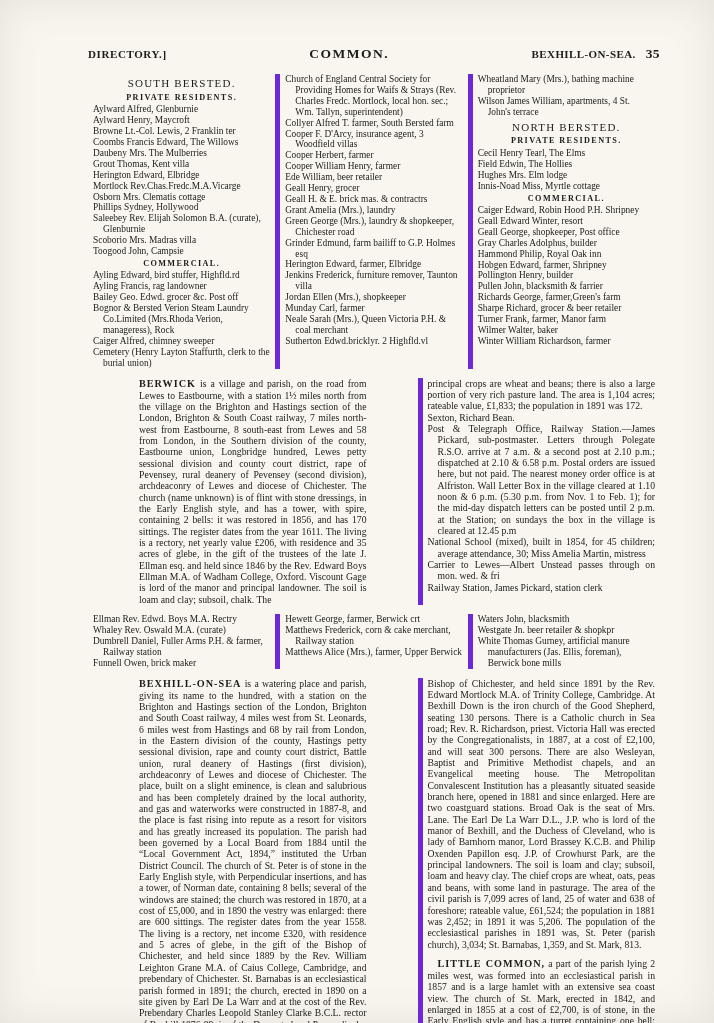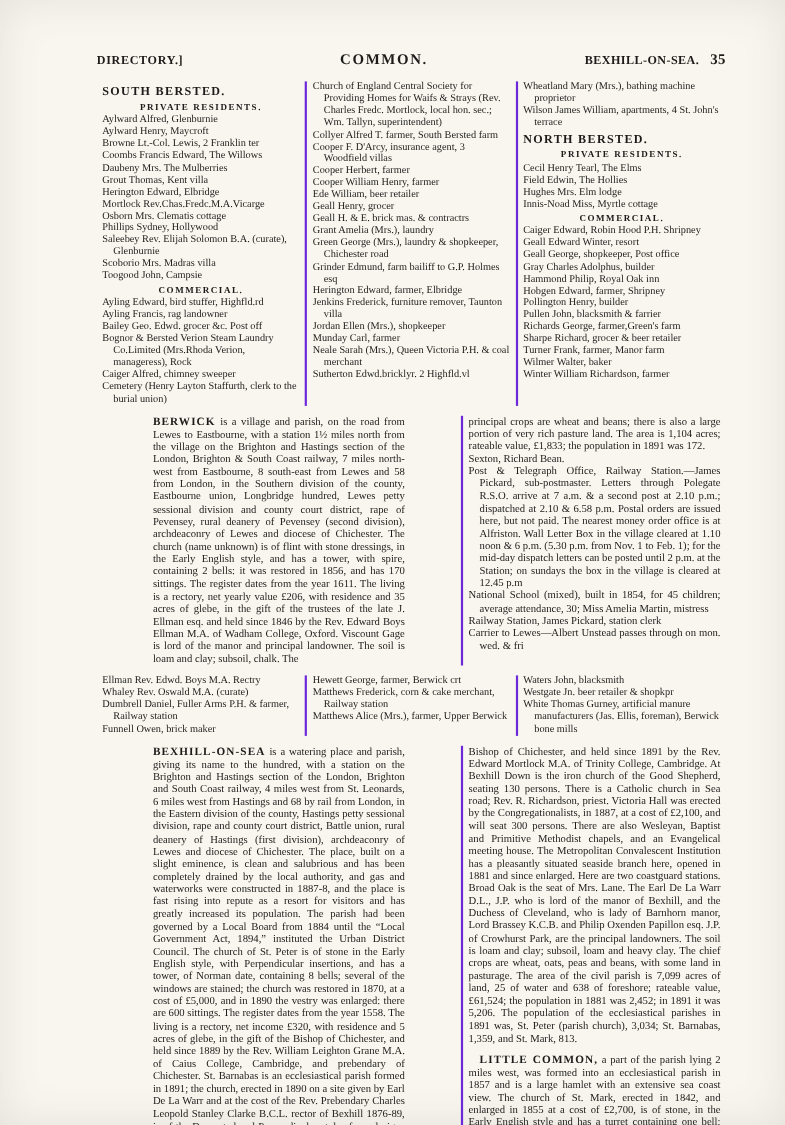--- a/index.html
+++ b/index.html
@@ -15,27 +15,27 @@
   .header { display:flex; justify-content:space-between; align-items:baseline;
     font-weight:bold; margin-bottom:12px; }
   .hdr-left { font-size:11px; letter-spacing:.6px; }
   .hdr-center { font-size:13.5px; letter-spacing:1.5px; }
   .hdr-right { font-size:11px; letter-spacing:.4px; }
   .hdr-pagenum { font-size:13.5px; margin-left:10px; }
 
   .section { display:flex; align-items:stretch; }
   .section + .section { margin-top:9px; }
   .col { flex:1 1 0; padding:0 5px; box-sizing:border-box; min-width:0; }
-  .col + .col { border-left:2px solid #6d28d9; }
+  .col + .col { border-left:5px solid #6d28d9; }
 
   .cols3 .col { font-size:9.4px; line-height:1.16; }
   .cols2 .col { font-size:9.7px; line-height:1.17;margin-left:46px; }
   .names .col { font-size:9.4px; line-height:1.16; }
 
-  .blk-h { font-weight:bold; font-size:11px; letter-spacing:1.2px; margin:3px 0 3px; }
+  .blk-h { text-align:center; font-weight:normal; font-size:11px; letter-spacing:1.2px; margin:3px 0 3px; }
   .blk-s { text-align:center; font-weight:bold; font-size:8.2px; letter-spacing:1.4px; margin:2px 0 2px; }
   .blk-e { padding-left:10px; text-indent:-10px; }
   .cols2 .blk-e { text-align:justify; }
   .blk-p { text-align:justify; }
   .blk-p + .blk-p { margin-top:8px; }
   .lead { font-weight:bold; letter-spacing:1px; font-size:10.2px; }
   .first-indent { text-indent:10px; }
 
   .sig { text-align:center; font-weight:bold; margin-top:8px; font-size:10.5px;
     letter-spacing:2px; padding-left:40px; }
@@ -124,22 +124,22 @@
 
   <div class="section cols2">
     <div class="col">
         <div class="blk-p"><span class="lead">BERWICK</span> is a village and parish, on the road from Lewes to Eastbourne, with a station 1½ miles north from the village on the Brighton and Hastings section of the London, Brighton &amp; South Coast railway, 7 miles north-west from Eastbourne, 8 south-east from Lewes and 58 from London, in the Southern division of the county, Eastbourne union, Longbridge hundred, Lewes petty sessional division and county court district, rape of Pevensey, rural deanery of Pevensey (second division), archdeaconry of Lewes and diocese of Chichester. The church (name unknown) is of flint with stone dressings, in the Early English style, and has a tower, with spire, containing 2 bells: it was restored in 1856, and has 170 sittings. The register dates from the year 1611. The living is a rectory, net yearly value £206, with residence and 35 acres of glebe, in the gift of the trustees of the late J. Ellman esq. and held since 1846 by the Rev. Edward Boys Ellman M.A. of Wadham College, Oxford. Viscount Gage is lord of the manor and principal landowner. The soil is loam and clay; subsoil, chalk. The</div>
       </div>
     <div class="col">
         <div class="blk-p">principal crops are wheat and beans; there is also a large portion of very rich pasture land. The area is 1,104 acres; rateable value, £1,833; the population in 1891 was 172.</div>
         <div class="blk-e">Sexton, Richard Bean.</div>
         <div class="blk-e">Post &amp; Telegraph Office, Railway Station.—James Pickard, sub-postmaster. Letters through Polegate R.S.O. arrive at 7 a.m. &amp; a second post at 2.10 p.m.; dispatched at 2.10 &amp; 6.58 p.m. Postal orders are issued here, but not paid. The nearest money order office is at Alfriston. Wall Letter Box in the village cleared at 1.10 noon &amp; 6 p.m. (5.30 p.m. from Nov. 1 to Feb. 1); for the mid-day dispatch letters can be posted until 2 p.m. at the Station; on sundays the box in the village is cleared at 12.45 p.m</div>
         <div class="blk-e">National School (mixed), built in 1854, for 45 children; average attendance, 30; Miss Amelia Martin, mistress</div>
+        <div class="blk-e">Carrier to Lewes—Albert Unstead passes through on mon. wed. &amp; fri</div>
         <div class="blk-e">Railway Station, James Pickard, station clerk</div>
-        <div class="blk-e">Carrier to Lewes—Albert Unstead passes through on mon. wed. &amp; fri</div>
       </div>
   </div>
 
   <div class="section cols3 names">
     <div class="col">
         <div class="blk-e">Ellman Rev. Edwd. Boys M.A. Rectry</div>
         <div class="blk-e">Whaley Rev. Oswald M.A. (curate)</div>
         <div class="blk-e">Dumbrell Daniel, Fuller Arms P.H. &amp; farmer, Railway station</div>
         <div class="blk-e">Funnell Owen, brick maker</div>
       </div>

